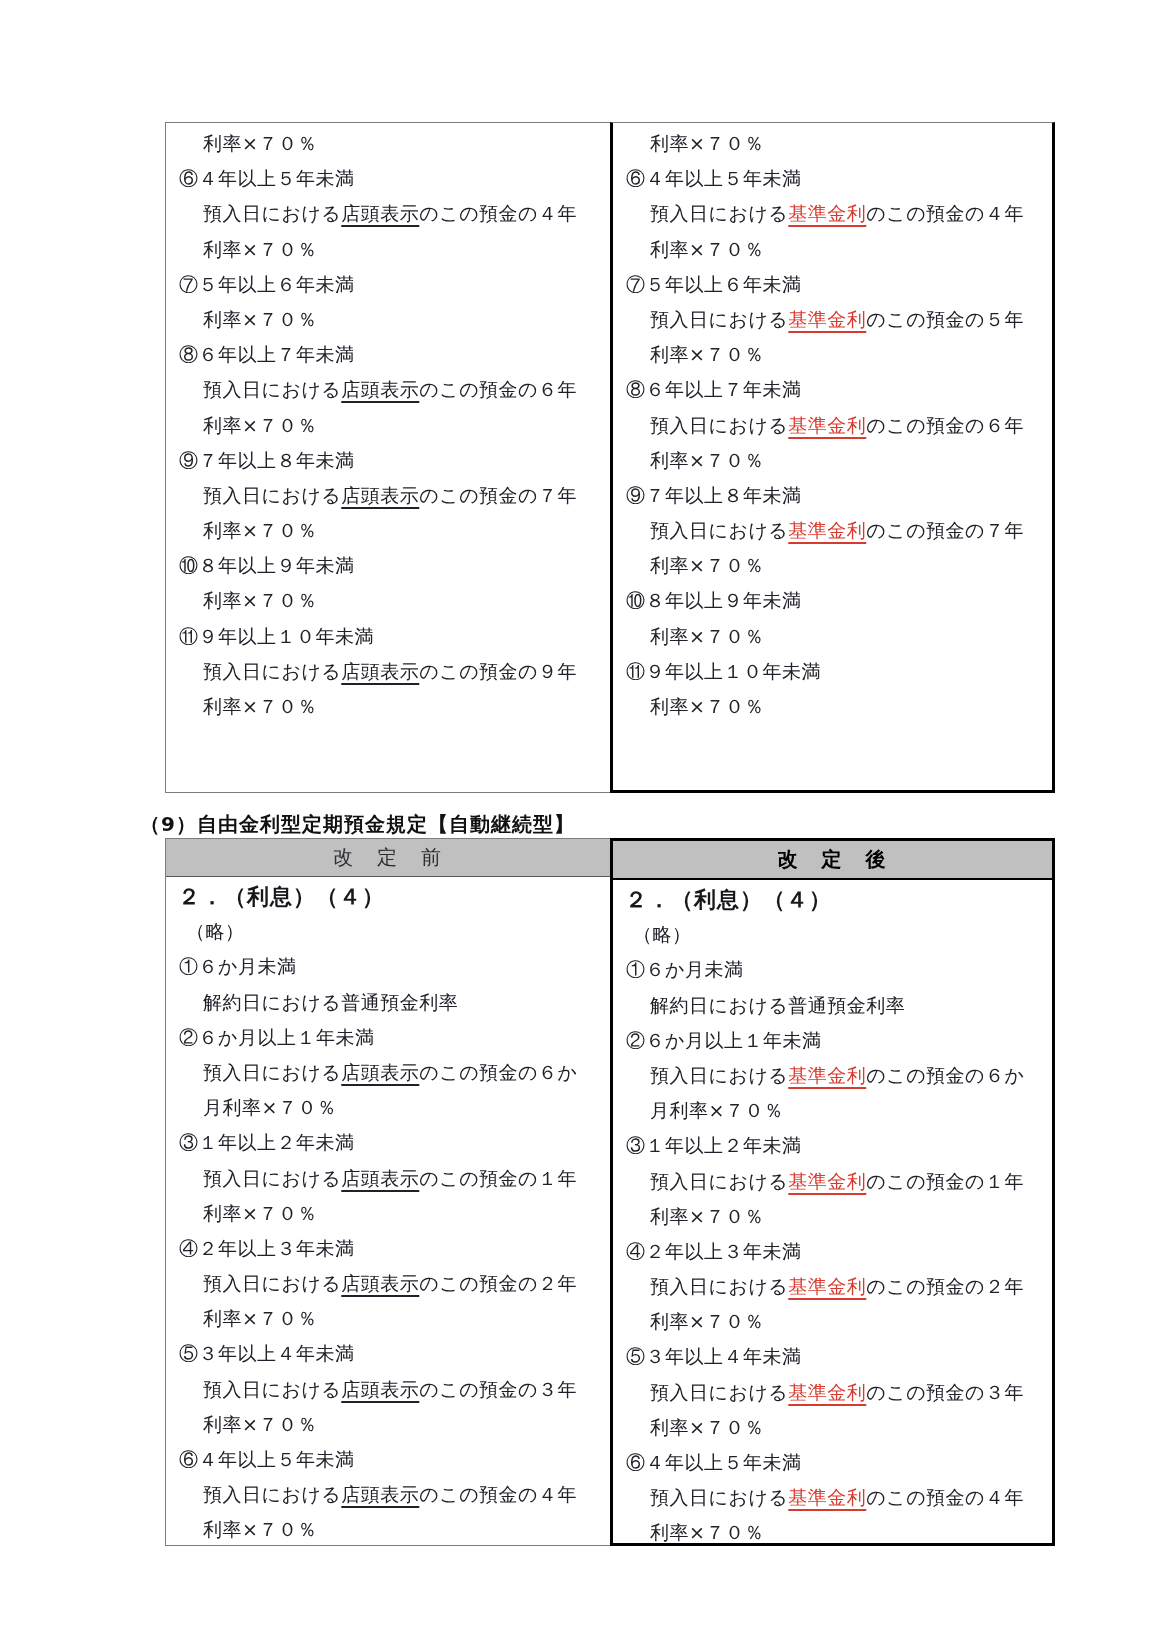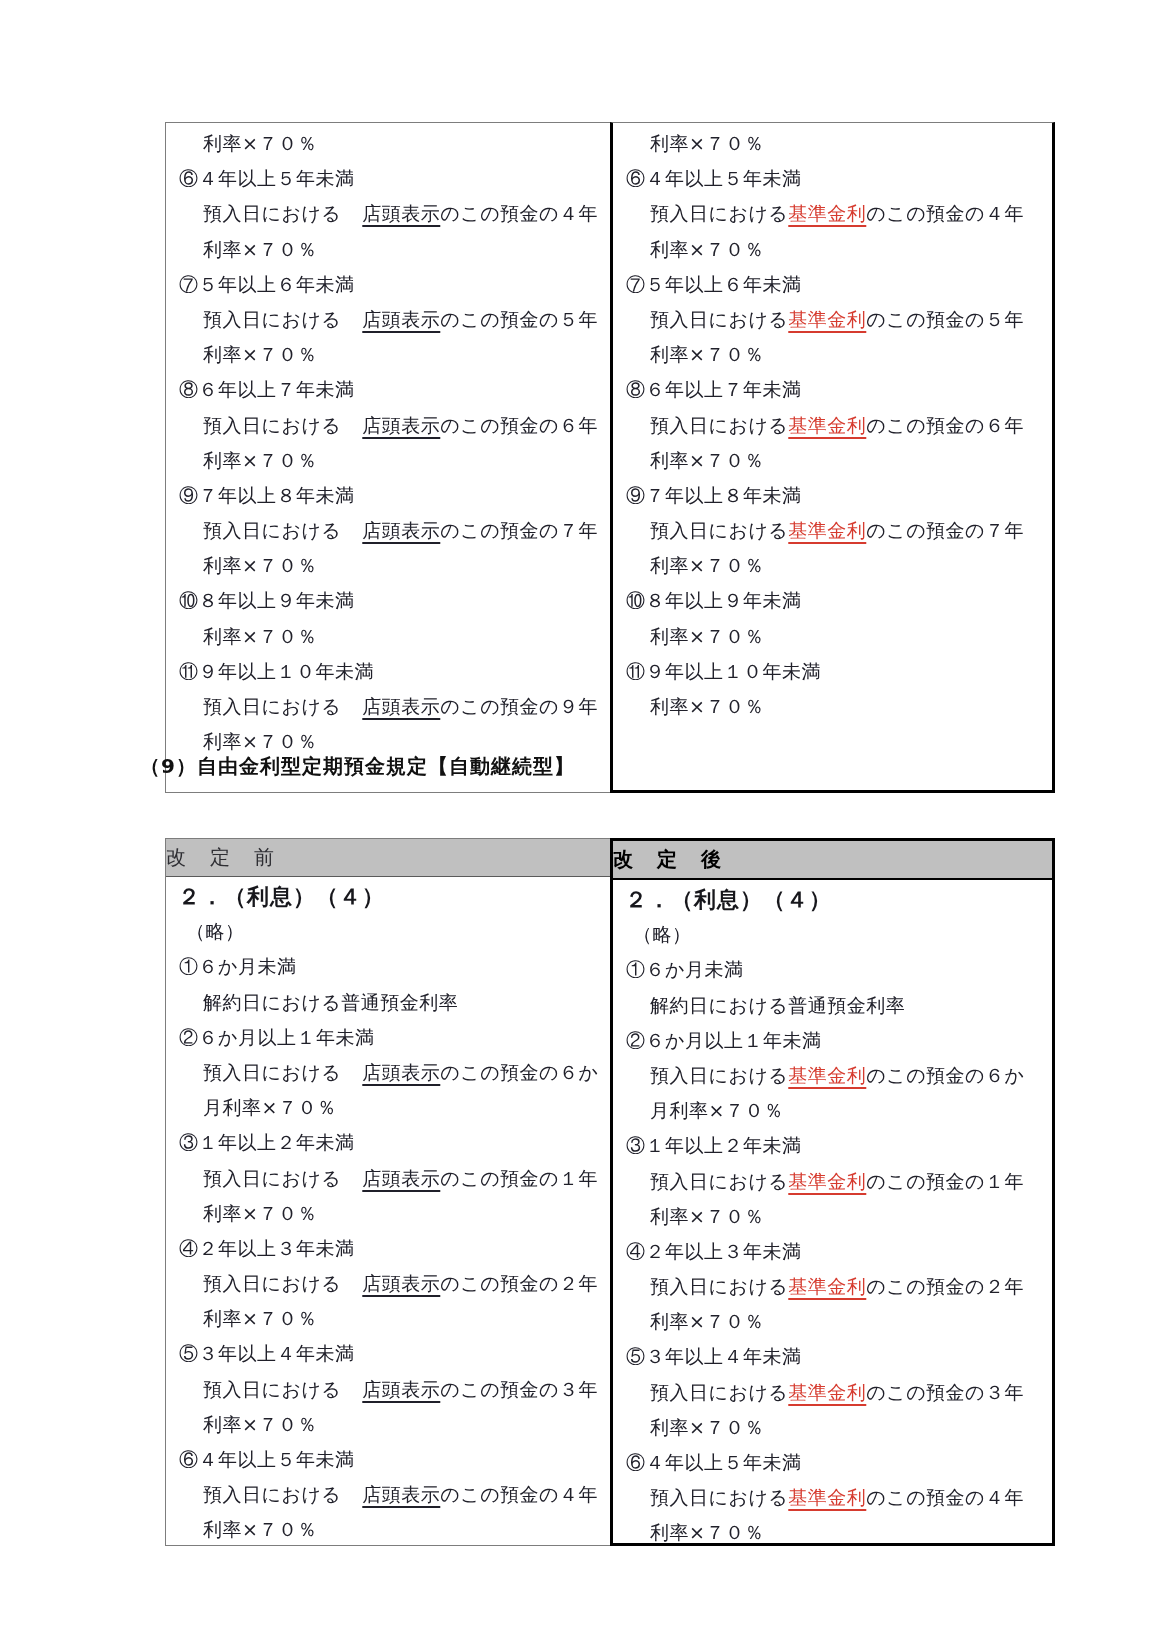--- a/index.html
+++ b/index.html
@@ -11,21 +11,21 @@
   #table1 { top:122px; }
   #table2 { top:838px; }
   .col { width:445px; box-sizing:border-box; overflow:hidden; }
   #table1 .col { height:671px; }
   #table2 .col { height:708px; }
   .col.before { border:1.5px solid #7d7d7d; border-right:none; background:#fff; }
   .col.after  { border:3.5px solid #000000; background:#fff; }
   #table1 .col.after { border-top:1.5px solid #7d7d7d; }
 
   .col-header {
-    height:37px; line-height:37px; 
+    height:37px; line-height:37px; text-align:center;
     background:var(--header-bg,#c0c0c0);
     font-family:"DejaVu Sans","Liberation Sans",sans-serif;
     font-size:20px; letter-spacing:2px;
   }
   .before .col-header { border-bottom:1.5px solid #5a5a5a; color:#2e2e33; font-weight:normal; }
   .after  .col-header { border-bottom:2.5px solid #000; color:#000; font-weight:bold; }
 
   .col-body { padding-top:2px; }
   #table1 .col-body { padding-top:3px; }
 
@@ -39,50 +39,48 @@
   .line.title {
     padding-left:12px;
     font-family:"DejaVu Sans","Liberation Sans",sans-serif;
     font-weight:bold; font-size:22px; letter-spacing:1px; color:#17171c;
   }
 
   .seg-old {
     text-decoration:underline;
     text-decoration-thickness:1.5px;
     text-underline-offset:5px;
-    margin-left:21px;
   }
   .seg-new {
     color:var(--accent-red,#d63b2f);
     text-decoration:underline;
     text-decoration-thickness:1.5px;
     text-underline-offset:5px;
   }
 
   .section-heading {
-    position:absolute; left:140px; top:753px;
+    position:absolute; left:140px; top:811px;
     font-family:"DejaVu Sans","Liberation Sans",sans-serif;
     font-weight:bold; font-size:20px; letter-spacing:1px; color:#111;
     white-space:nowrap;
   }
 </style>
 </head>
 <body>
 
 <div class="page">
 
   <div class="cmp-table" id="table1">
     <div class="col before">
       <div class="col-body" id="t1-left">
           <div class="line sub"><span>利率×７０％</span></div>
           <div class="line item"><span>⑥４年以上５年未満</span></div>
           <div class="line sub"><span>預入日における</span><span class="seg-old">店頭表示</span><span>のこの預金の４年</span></div>
           <div class="line sub"><span>利率×７０％</span></div>
           <div class="line item"><span>⑦５年以上６年未満</span></div>
-          <div class="line sub"><span>預入日における</span><span class="seg-old">店頭表示</span><span>のこの預金の５年</span></div>
           <div class="line sub"><span>利率×７０％</span></div>
           <div class="line item"><span>⑧６年以上７年未満</span></div>
           <div class="line sub"><span>預入日における</span><span class="seg-old">店頭表示</span><span>のこの預金の６年</span></div>
           <div class="line sub"><span>利率×７０％</span></div>
           <div class="line item"><span>⑨７年以上８年未満</span></div>
           <div class="line sub"><span>預入日における</span><span class="seg-old">店頭表示</span><span>のこの預金の７年</span></div>
           <div class="line sub"><span>利率×７０％</span></div>
           <div class="line item"><span>⑩８年以上９年未満</span></div>
           <div class="line sub"><span>利率×７０％</span></div>
           <div class="line item"><span>⑪９年以上１０年未満</span></div>

